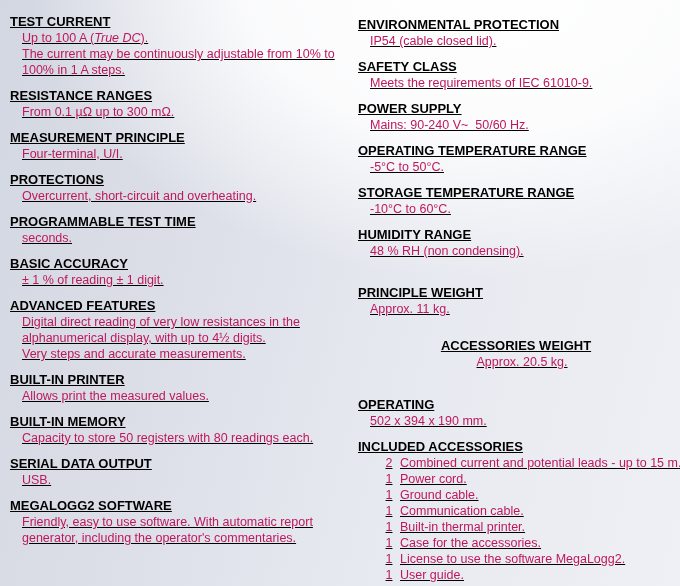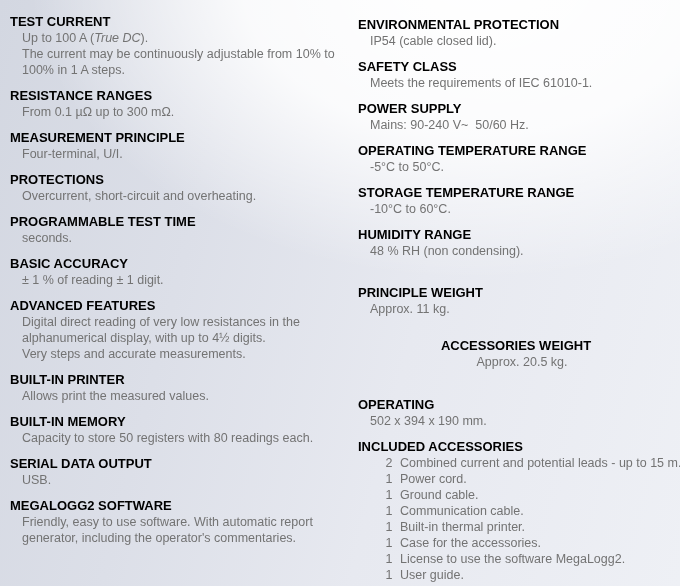--- a/index.html
+++ b/index.html
@@ -13,33 +13,33 @@
     overflow: hidden;
   }
   .columns {
     display: flex;
     padding: 14px 0 0 10px;
     width: 680px;
   }
   .col-left  { width: 348px; flex-shrink: 0; }
   .col-right { width: 316px; flex-shrink: 0; padding-top: 3px; }
 
-  .spec { margin-bottom: 10px; }
+  .spec { margin-bottom: 10px; text-decoration: underline; }
   .spec-title {
     font-size: 13px;
     font-weight: bold;
     color: #000000;
     line-height: 16px;
     white-space: nowrap;
   }
   .spec-body {
     padding-left: 12px;
     font-size: 12.5px;
     line-height: 16px;
-    color: #737373;
+    color: #be185d;
   }
   .line { white-space: nowrap; }
   .it { font-style: italic; }
 
   
   .gap-14 { margin-bottom: 26px; }
   .gap-19 { margin-bottom: 21px; }
   .gap-27 { margin-bottom: 27px; text-align: center; }
 
   .acc-row { display: flex; white-space: nowrap; }
@@ -142,21 +142,21 @@
     <div class="spec">
       <div class="spec-title">ENVIRONMENTAL PROTECTION</div>
       <div class="spec-body">
         <div class="line">IP54 (cable closed lid).</div>
       </div>
     </div>
 
     <div class="spec">
       <div class="spec-title">SAFETY CLASS</div>
       <div class="spec-body">
-        <div class="line">Meets the requirements of IEC 61010-1.</div>
+        <div class="line">Meets the requirements of IEC 61010-9.</div>
       </div>
     </div>
 
     <div class="spec">
       <div class="spec-title">POWER SUPPLY</div>
       <div class="spec-body">
         <div class="line">Mains: 90-240 V~&nbsp; 50/60 Hz.</div>
       </div>
     </div>
 

